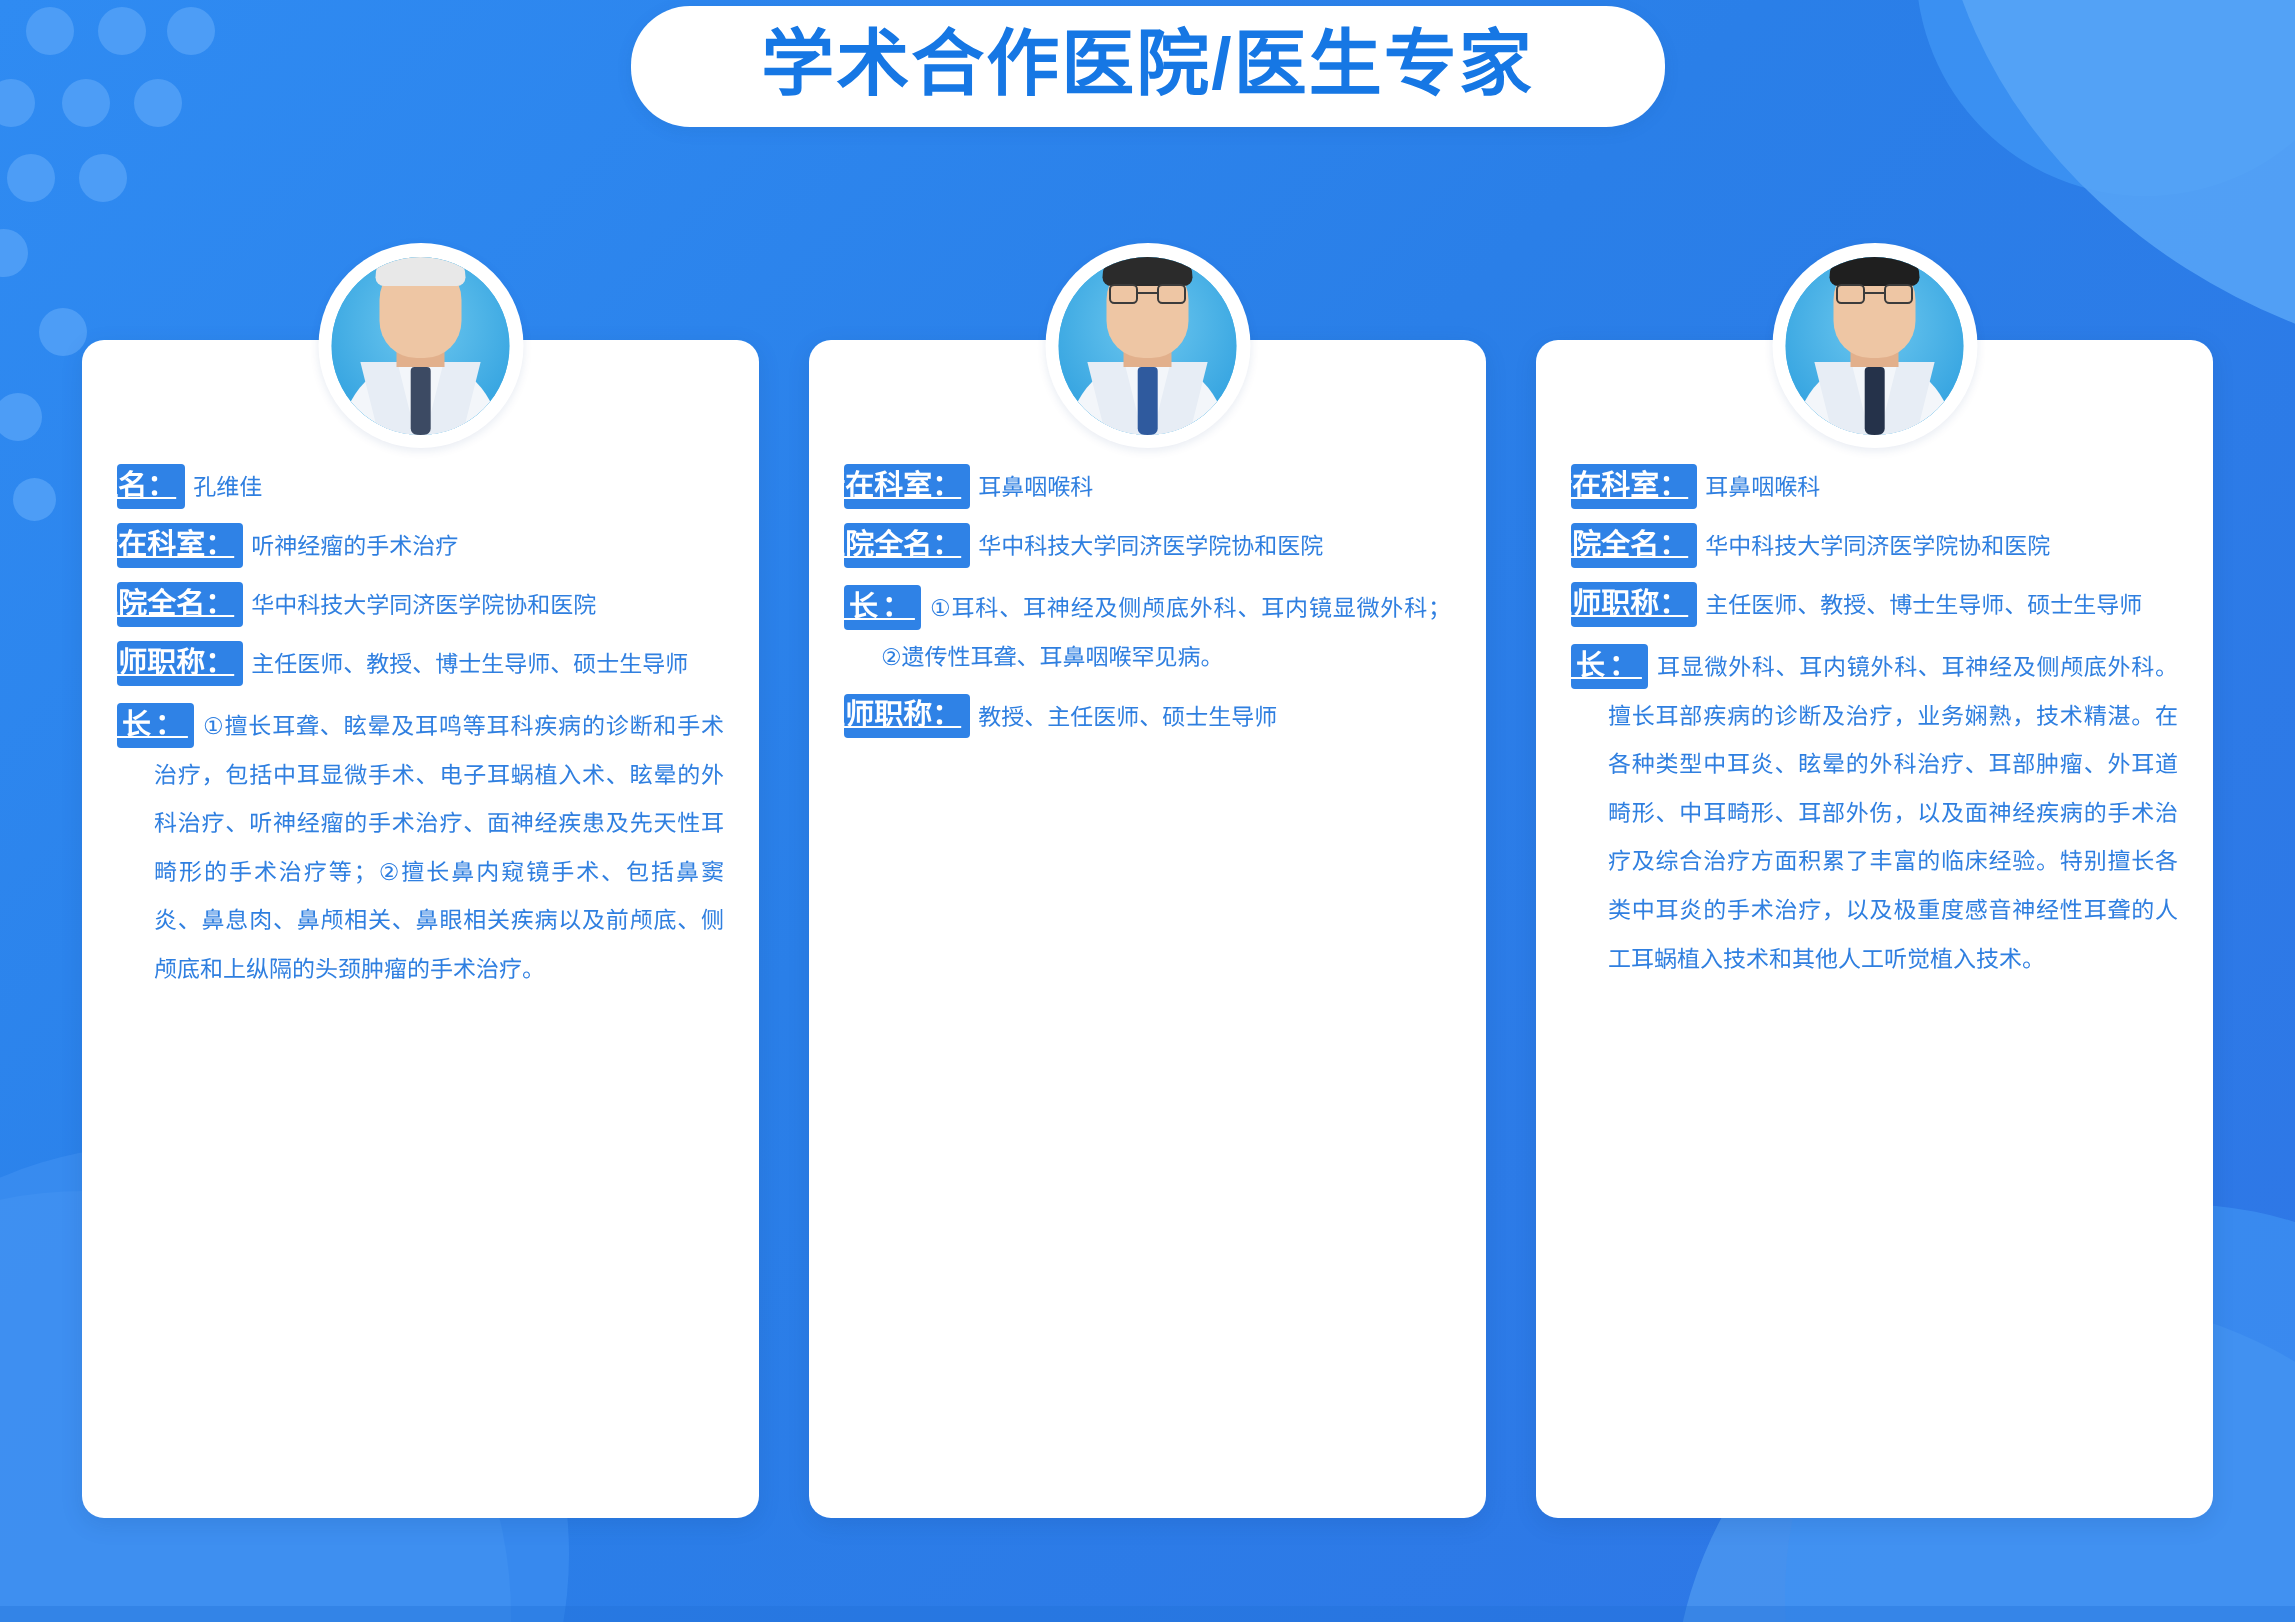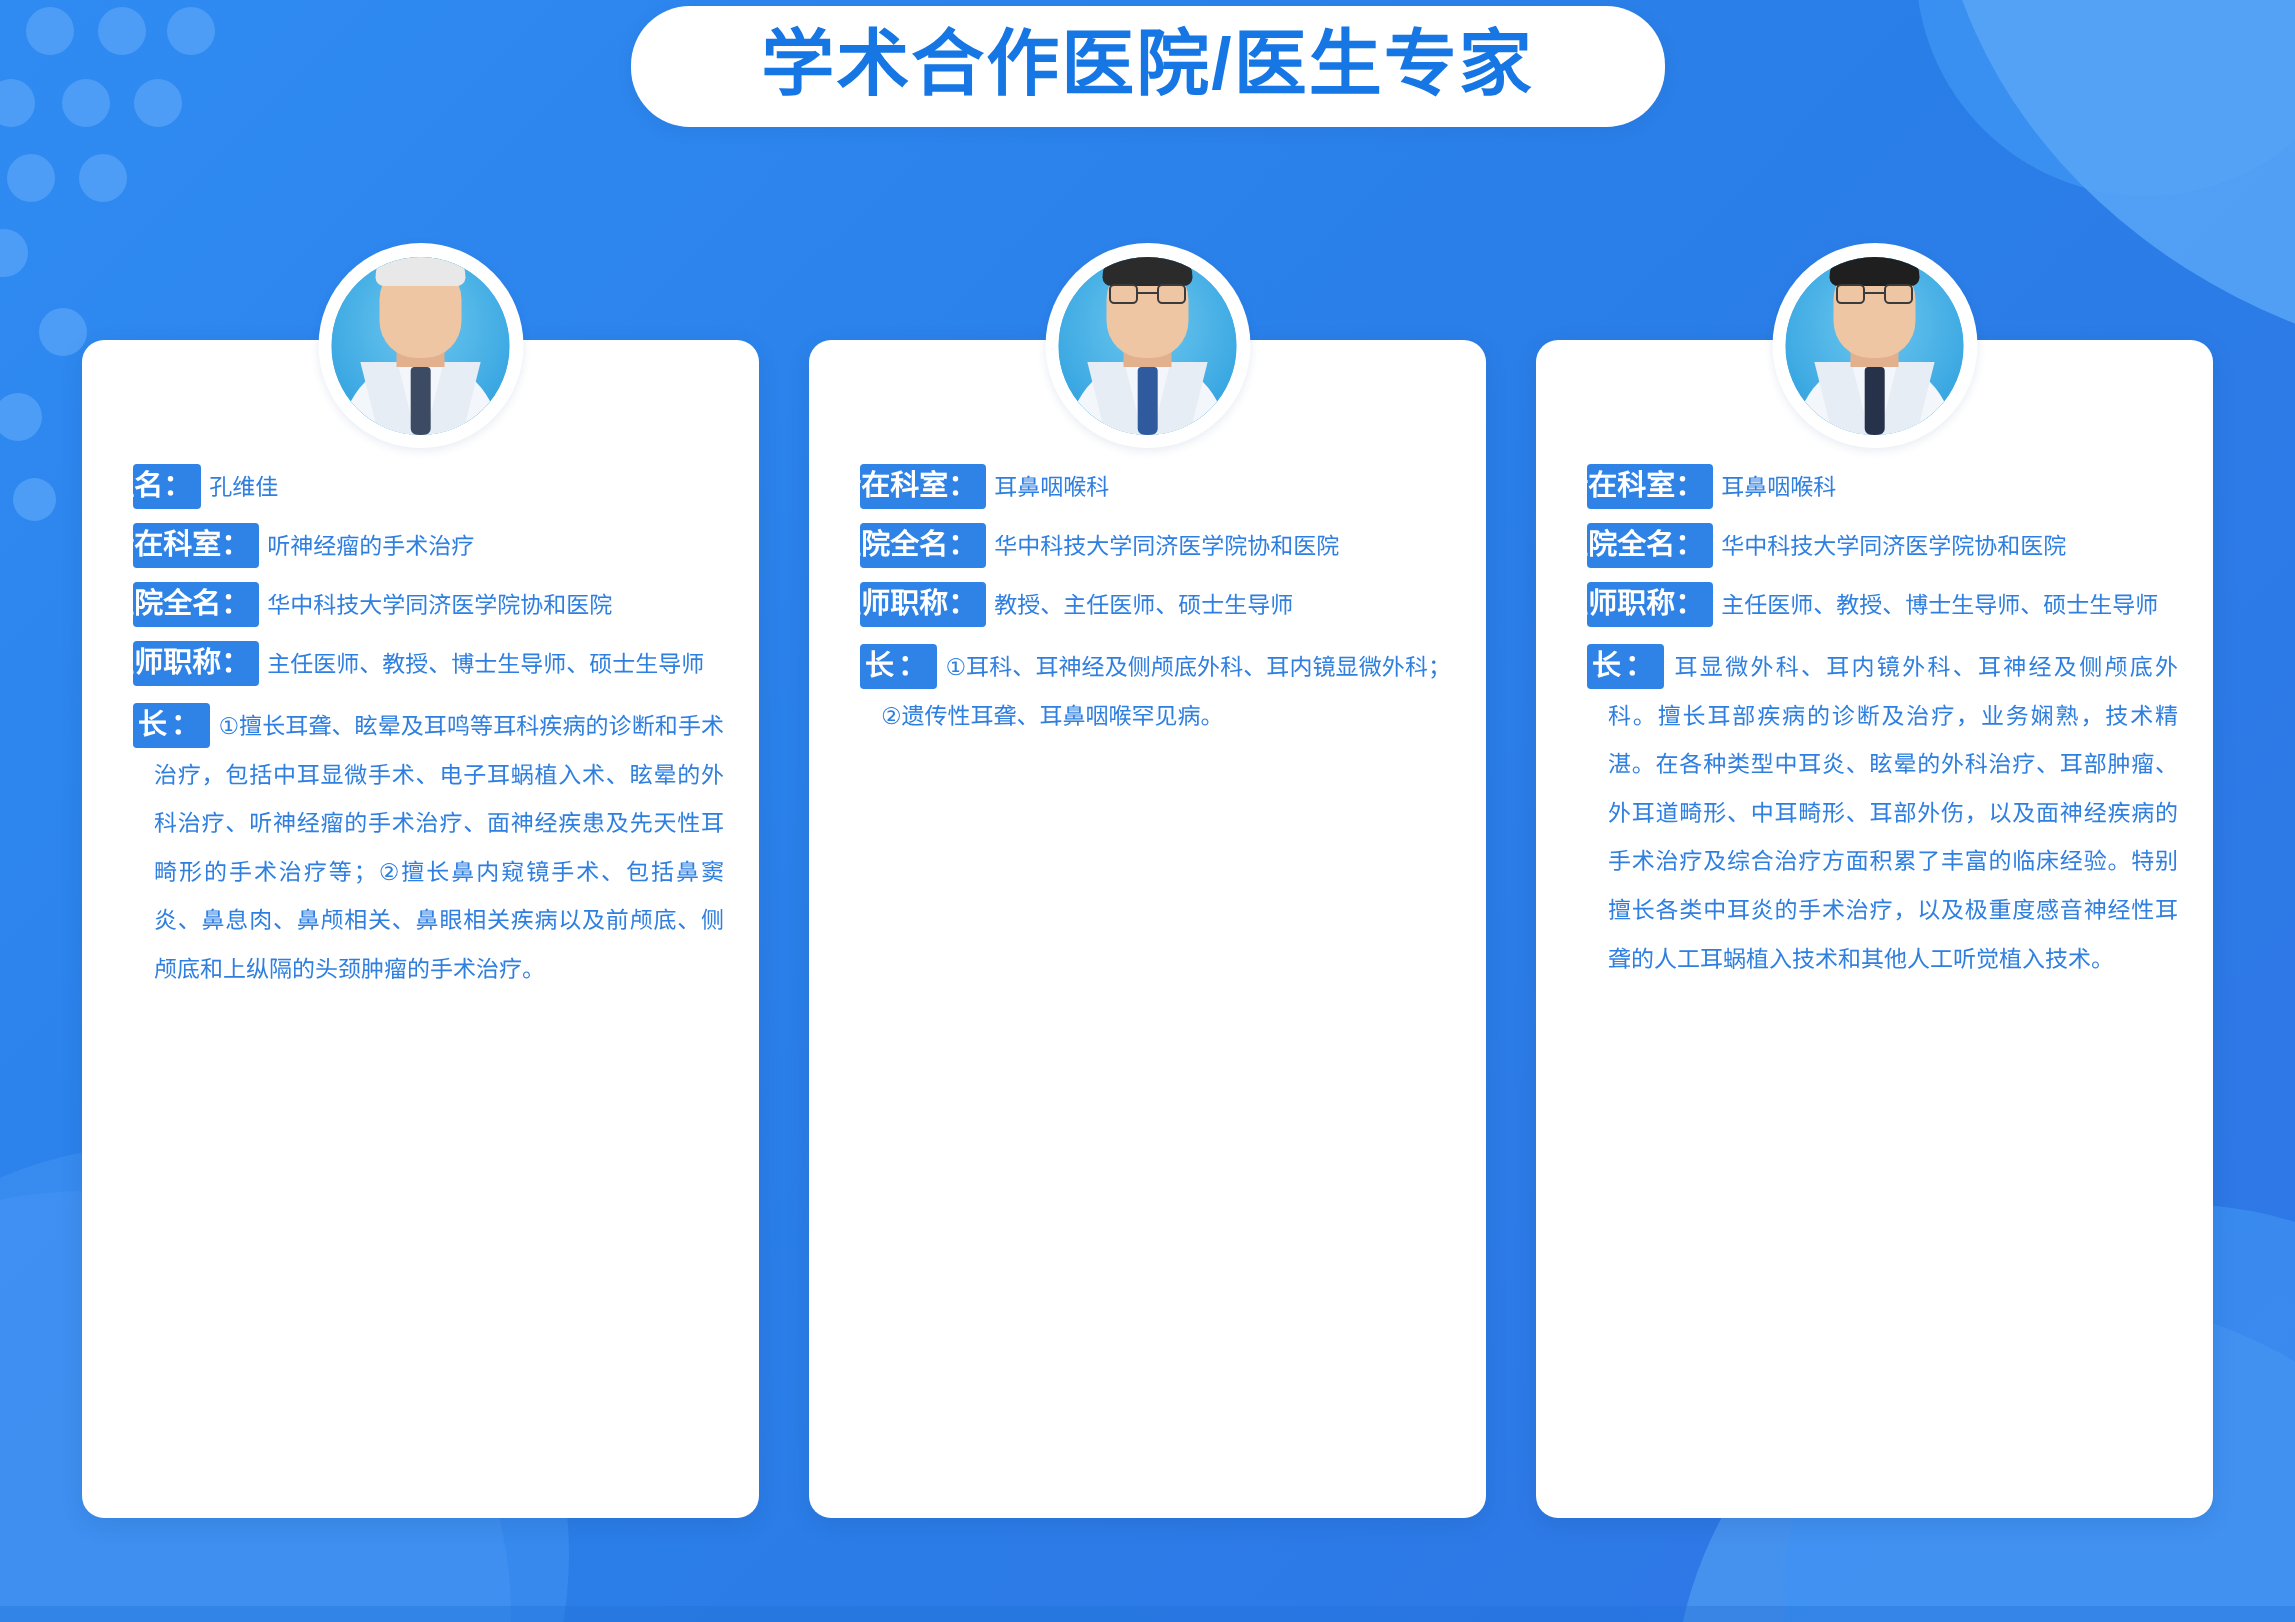--- a/index.html
+++ b/index.html
@@ -210,21 +210,21 @@
     margin-right: 7.9px;
     vertical-align: baseline;
     white-space: nowrap;
   }
   .value {
     color: #2f7fe0;
     font-size: 23px;
     font-weight: 500;
   }
   .field-indent { padding-left: 37px; text-indent: -37px; }
-  .field-indent .label-chip { margin-left: 16px; }
+  .field-indent .label-chip { margin-left: 0; text-decoration: underline; }
 
   .specialty .label-chip { letter-spacing: 3.9px; padding-right: 6.5px; }
 </style>
 </head>
 <body>
 
 <div class="bg-deco deco-topright2"></div>
 <div class="bg-deco deco-topright"></div>
 <div class="bg-deco deco-bottomleft2"></div>
 <div class="bg-deco deco-bottomleft"></div>
@@ -302,25 +302,25 @@
           </div>
       </div>
     </div>
 
     <div class="field field-indent">
       <span class="label-chip">所在科室：</span><span class="value">耳鼻咽喉科</span>
     </div>
     <div class="field field-indent">
       <span class="label-chip">医院全名：</span><span class="value">华中科技大学同济医学院协和医院</span>
     </div>
-    <div class="field field-indent">
-      <span class="label-chip">医师职称：</span><span class="value">教授、主任医师、硕士生导师</span>
-    </div>
     <div class="field field-indent specialty text-block">
       <span class="label-chip">专长：</span><span class="value">①耳科、耳神经及侧颅底外科、耳内镜显微外科；②遗传性耳聋、耳鼻咽喉罕见病。</span>
+    </div>
+    <div class="field field-indent">
+      <span class="label-chip">医师职称：</span><span class="value">教授、主任医师、硕士生导师</span>
     </div>
   </div>
 
   <div class="card card-tall">
     <div class="avatar-wrap">
       <div class="avatar">
         <div class="av-bg"></div>
         <div class="av-coat"></div>
         <div class="av-collar-l"></div>
         <div class="av-collar-r"></div>

